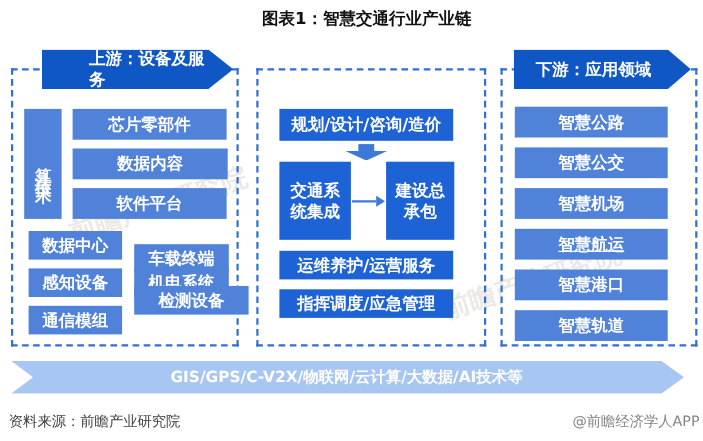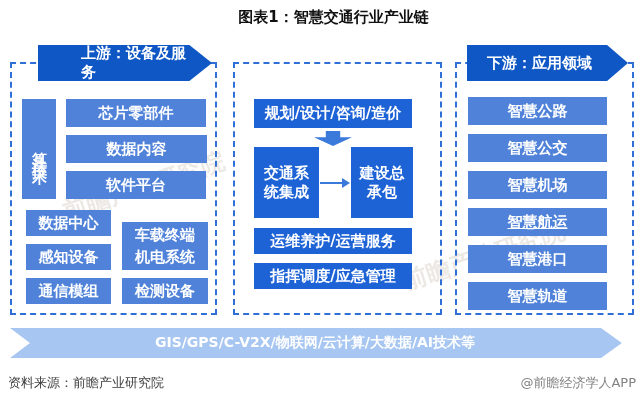--- a/index.html
+++ b/index.html
@@ -68,21 +68,21 @@
 
   <div class="box med vert" style="left:22px;top:99px;width:34px;height:100px;">算法技术</div>
   <div class="box med" style="left:66px;top:99px;width:140px;height:28px;">芯片零部件</div>
   <div class="box med" style="left:66px;top:135px;width:141px;height:28px;">数据内容</div>
   <div class="box med" style="left:66px;top:171px;width:140px;height:28px;">软件平台</div>
   <div class="box med" style="left:26px;top:210px;width:85px;height:26px;">数据中心</div>
   <div class="box med" style="left:122px;top:222px;width:86px;height:26px;">车载终端</div>
   <div class="box med" style="left:26px;top:244px;width:85px;height:26px;">感知设备</div>
   <div class="box med" style="left:122px;top:244px;width:86px;height:26px;">机电系统</div>
   <div class="box med" style="left:26px;top:278px;width:85px;height:26px;">通信模组</div>
-  <div class="box med" style="left:122px;top:278px;width:86px;height:26px;">检测设备</div>
+  <div class="box med" style="left:122px;top:260px;width:104px;height:26px;">检测设备</div>
 
   <div class="box deep" style="left:254px;top:99px;width:158px;height:29px;">规划/设计/咨询/造价</div>
   <div class="down-arrow" style="left:314px;top:131px;width:38px;height:15px;"></div>
   <div class="box deep" style="left:254px;top:147px;width:65px;height:71px;">交通系统集成</div>
   <svg class="right-arrow" style="left:320px;top:177px;" width="30" height="12" viewBox="0 0 30 12">
     <line x1="0" y1="6" x2="22" y2="6" stroke="#3B7ADB" stroke-width="2"></line>
     <polygon points="22,1 30,6 22,11" fill="#3B7ADB"></polygon>
   </svg>
   <div class="box deep" style="left:351px;top:147px;width:62px;height:71px;">建设总承包</div>
   <div class="box deep" style="left:254px;top:228px;width:158px;height:26px;text-align:right;">运维养护/运营服务</div>

